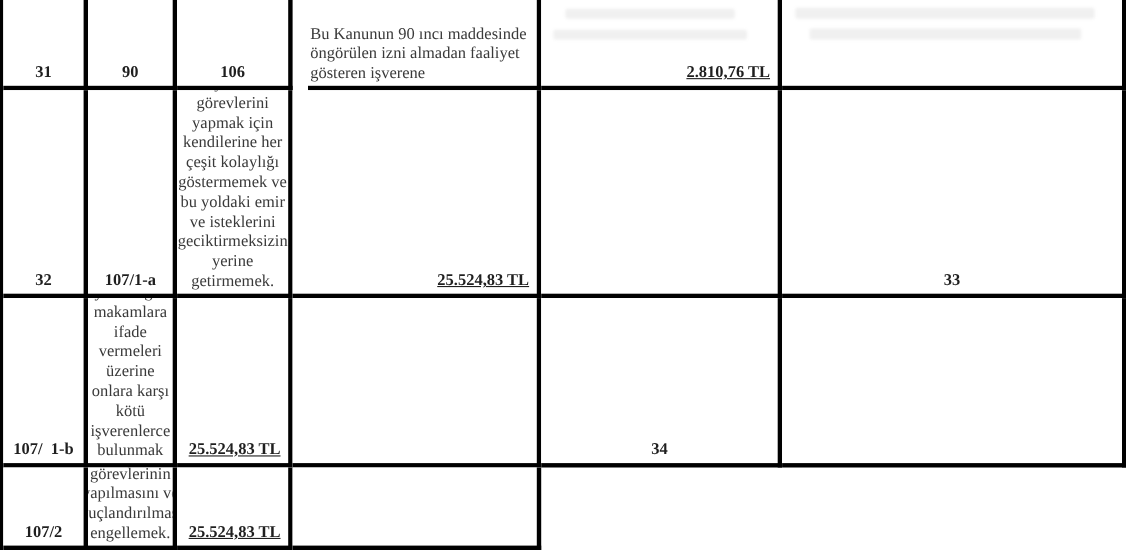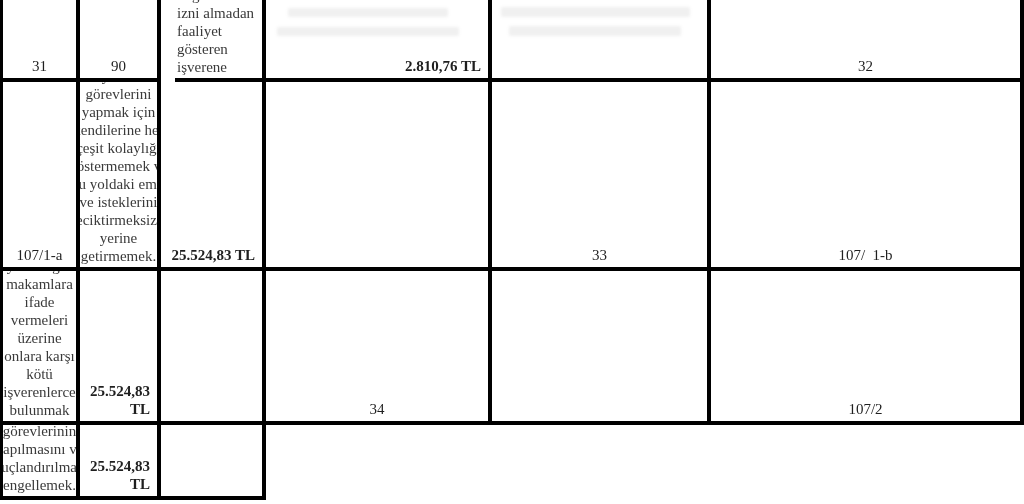--- a/index.html
+++ b/index.html
@@ -33,21 +33,21 @@
     box-sizing: border-box;
     border-right: 4px solid #000000;
     border-bottom: 4px solid #000000;
     display: flex;
     align-items: flex-end;
     overflow: hidden;
     background: #ffffff;
   }
   .num {
     justify-content: center;
-    font-weight: normal;
+    font-weight: bold;
     color: #1f1f1f;
     padding: 0 2px 3px 2px;
     text-align: center;
     white-space: pre-wrap;
   }
   .desc {
     justify-content: center;
     text-align: center;
     color: #3a3a3a;
     padding: 0 3px 2px 3px;
@@ -57,20 +57,21 @@
     text-align: left;
     padding-left: 2px;
     margin-left: 14px;
   }
   .amount {
     justify-content: flex-end;
     text-align: right;
     font-weight: bold;
     color: #1f1f1f;
     padding: 0 7px 3px 0;
+    text-decoration: underline;
   }
   .note {
     padding: 0 4px 3px 4px;
   }
   
   .ghost {
     position: absolute;
     border-radius: 2px;
     background: rgba(110, 110, 110, 0.10);
     filter: blur(1.5px);
@@ -82,20 +83,21 @@
   .g4 { top: 26px; left: 8%;  width: 80%; height: 10px; }
 </style>
 </head>
 <body>
 
 <div class="page">
   <div class="penalty-table">
 
     <div class="cell num">31</div>
     <div class="cell num">90</div>
+    <div class="cell num">106</div>
     <div class="cell desc desc-left">Bu Kanunun 90 ıncı maddesinde öngörülen izni almadan faaliyet gösteren işverene</div>
     <div class="cell amount">
       <span class="ghost g1"></span>
       <span class="ghost g2"></span>
       <span>2.810,76 TL</span>
     </div>
     <div class="cell note">
       <span class="ghost g3"></span>
       <span class="ghost g4"></span>
       <span></span>

